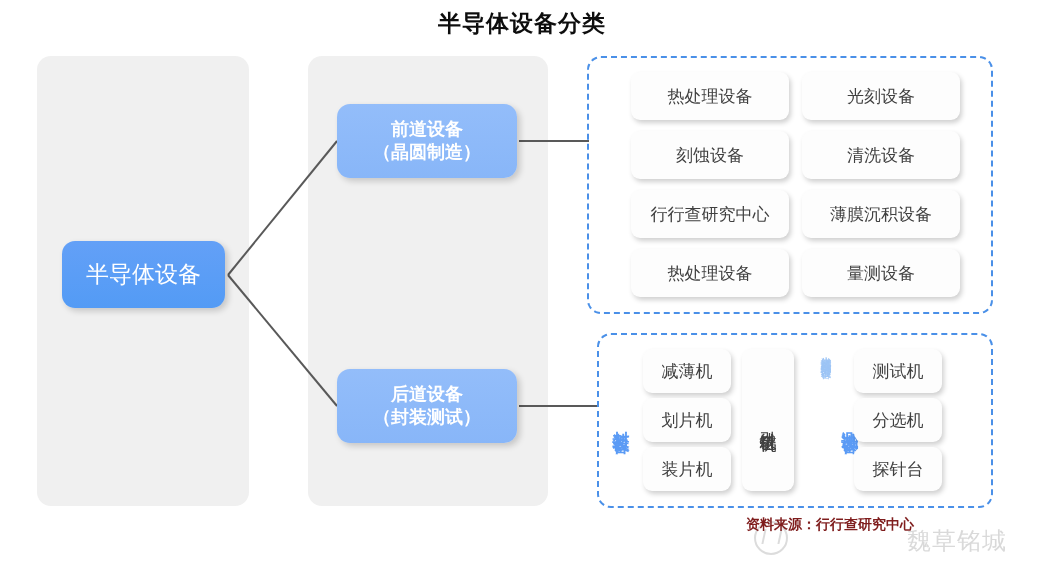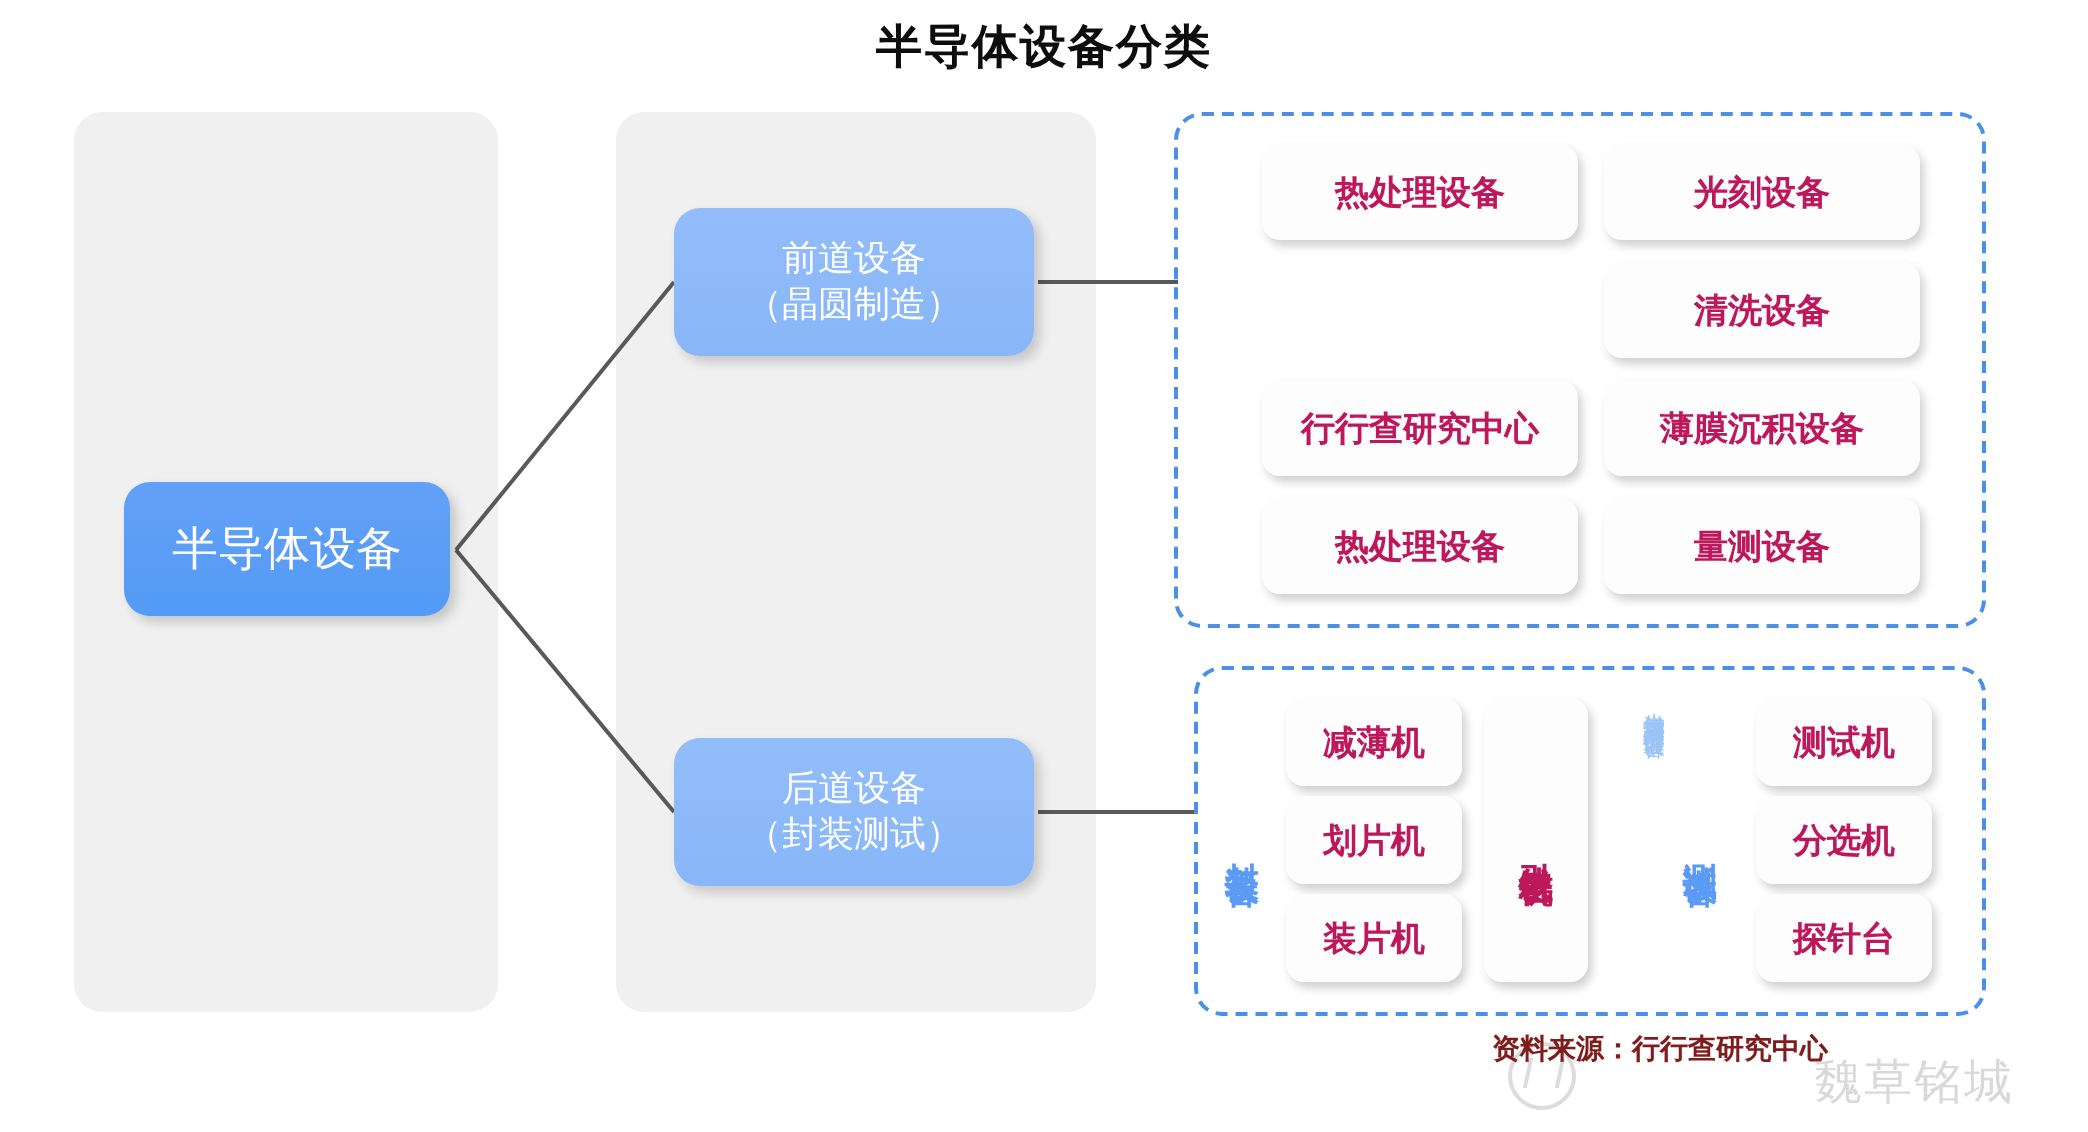--- a/index.html
+++ b/index.html
@@ -38,20 +38,21 @@
   }
   #node-root{
     left:62px;top:241px;width:163px;height:67px;
     background:linear-gradient(180deg,#63a0f7 0%,#539bf5 100%);
     font-size:23px;
   }
   .node-mid{
     width:180px;height:74px;
     background:linear-gradient(180deg,#93bdfa 0%,#88b6f8 100%);
     font-size:18px;
+    font-weight:bold;
   }
   #node-front{left:337px;top:104px;}
   #node-back{left:337px;top:369px;}
   .node span{display:block;}
 
   
   svg#wires{position:absolute;left:0;top:0;width:1044px;height:566px;pointer-events:none;}
 
   
   .dashgroup{
@@ -61,21 +62,21 @@
     box-sizing:border-box;
   }
   #group-front{left:587px;top:56px;width:406px;height:258px;}
   #group-back{left:597px;top:333px;width:396px;height:175px;}
 
   
   .chip{
     position:absolute;background:#fdfdfd;border-radius:9px;
     box-shadow:2px 3px 5px rgba(0,0,0,0.19);
     display:flex;align-items:center;justify-content:center;
-    color:#be185d;font-size:17px;white-space:nowrap;font-weight:bold;
+    color:#404040;font-size:17px;white-space:nowrap;
   }
 
   
   #group-front .chip{width:158px;height:48px;}
   .fcol-a{left:42px;}
   .fcol-b{left:213px;}
   .frow-1{top:14px;}
   .frow-2{top:73px;}
   .frow-3{top:132px;}
   .frow-4{top:191px;}
@@ -87,21 +88,21 @@
     writing-mode:vertical-rl;text-orientation:upright;
     letter-spacing:2px;
     display:flex;align-items:center;justify-content:center;
   }
   #vlabel-pkg{left:10px;top:12px;width:24px;height:148px;}
   #vlabel-test{left:239px;top:12px;width:24px;height:148px;}
 
   
   .bchip{width:88px;height:44px;}
   .bcol-1{left:44px;}
-  .bcol-3{left:279px;}
+  .bcol-3{left:255px;}
   .brow-1{top:14px;}
   .brow-2{top:63px;}
   .brow-3{top:112px;}
 
   
   #chip-bonder{
     left:143px;top:14px;width:52px;height:142px;
     writing-mode:vertical-rl;text-orientation:upright;
     letter-spacing:1px;font-size:17px;
   }
@@ -172,20 +173,21 @@
   </div>
 
   <div class="node node-mid" id="node-back">
     <span>后道设备</span>
     <span>（封装测试）</span>
   </div>
 
   <div class="dashgroup" id="group-front">
     <div class="chip fcol-a frow-1">热处理设备</div>
     <div class="chip fcol-b frow-1">光刻设备</div>
+    <div class="chip fcol-a frow-2">刻蚀设备</div>
     <div class="chip fcol-b frow-2">清洗设备</div>
     <div class="chip fcol-a frow-3">行行查研究中心</div>
     <div class="chip fcol-b frow-3">薄膜沉积设备</div>
     <div class="chip fcol-a frow-4">热处理设备</div>
     <div class="chip fcol-b frow-4">量测设备</div>
   </div>
 
   <div class="dashgroup" id="group-back">
     <div class="vlabel" id="vlabel-pkg">封装设备</div>
 

